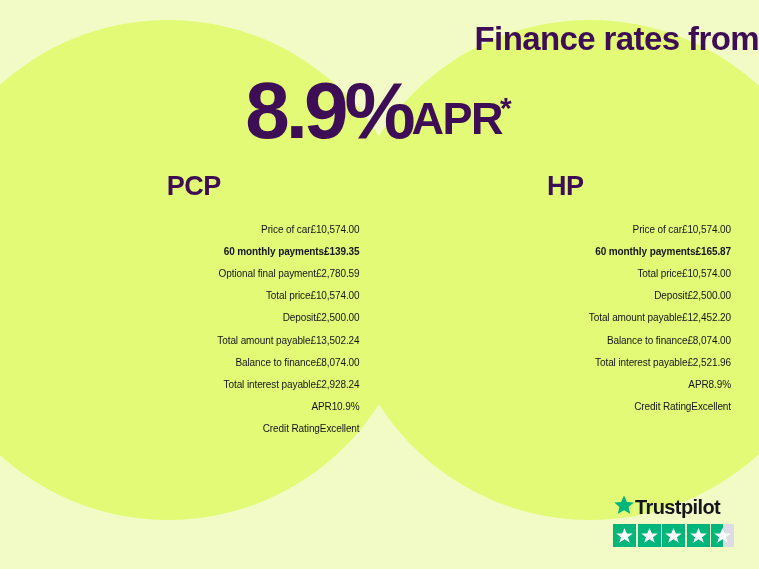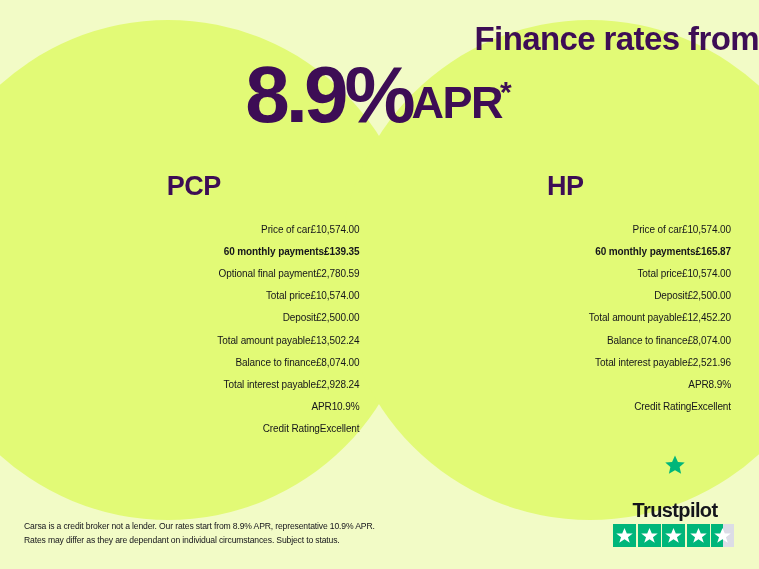--- a/index.html
+++ b/index.html
@@ -31,21 +31,21 @@
     font-weight:bold;
     letter-spacing:-0.6px;
     padding-top:22px;
     line-height:1;
   }
 
   #rate-line {
     text-align:center;
     color:#3d0d55;
     line-height:1;
-    margin-top:0;
+    margin-top:16px;
     white-space:nowrap;
   }
   #rate-value {
     font-size:80px;
     font-weight:bold;
     letter-spacing:-4px;
   }
   #rate-suffix {
     font-size:45px;
     font-weight:bold;
@@ -57,21 +57,21 @@
     font-size:30px;
     font-weight:bold;
     position:relative;
     top:-20px;
     left:-2px;
   }
 
   
   #plans {
     display:flex;
-    margin-top:36px;
+    margin-top:20px;
     padding:0 8px;
   }
   .plan { width:50%; padding:0 16px; }
   .plan-title {
     text-align:center;
     color:#3d0d55;
     font-size:27px;
     font-weight:bold;
     letter-spacing:-0.5px;
     margin-bottom:16px;
@@ -108,24 +108,23 @@
   }
   #trustpilot {
     position:absolute;
     right:22px;
     bottom:22px;
     width:124px;
   }
   #tp-wordmark {
     display:flex;
     align-items:center;
-    gap:20px;
+    gap:0;
     justify-content:flex-start;
     margin-bottom:4px;
-    flex-direction:column;
   }
   #tp-name {
     color:#15151b;
     font-size:20px;
     font-weight:bold;
     letter-spacing:-0.6px;
     line-height:1;
   }
   #tp-stars { display:flex; gap:1.5px; }
   .tp-star {
@@ -247,24 +246,20 @@
             <span class="v">Excellent</span>
           </div>
       </div>
     </div>
 
   </div>
 </div>
 
 <div id="footer">
 
-  <div id="disclaimer">
-    <div>Carsa is a credit broker not a lender. Our rates start from 8.9% APR, representative 10.9% APR.</div>
-    <div>Rates may differ as they are dependant on individual circumstances. Subject to status.</div>
-  </div>
 
   <div id="trustpilot">
     <div id="tp-wordmark">
       <span>
         <svg width="22" height="22" viewBox="0 0 24 24" aria-hidden="true">
           <polygon points="12,1.6 15.2,8.6 22.6,9.3 17,14.2 18.7,21.6 12,17.7 5.3,21.6 7,14.2 1.4,9.3 8.8,8.6" fill="#00b67a"></polygon>
         </svg>
       </span>
       <span id="tp-name">Trustpilot</span>
     </div>

